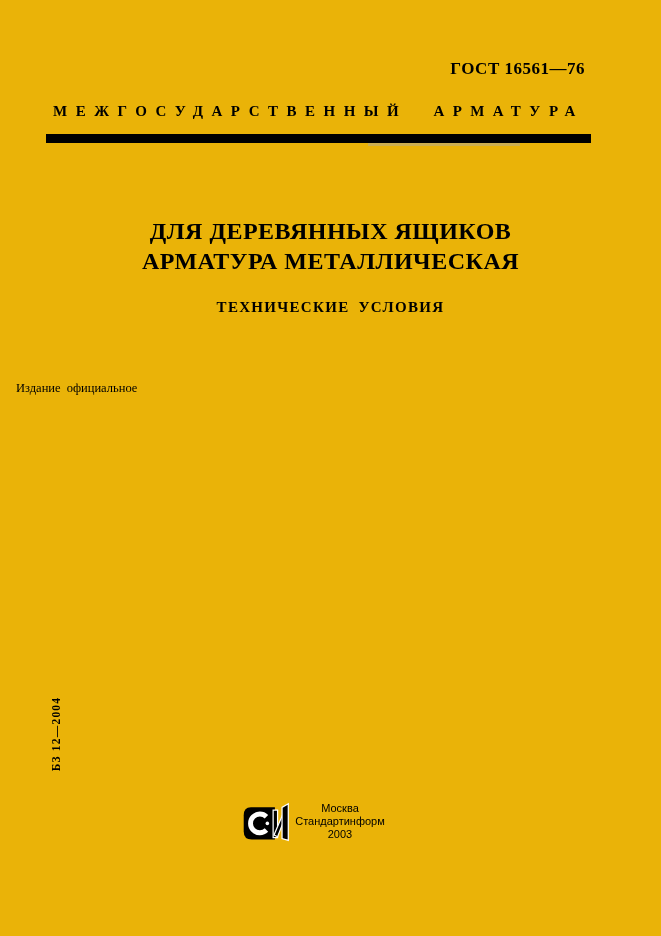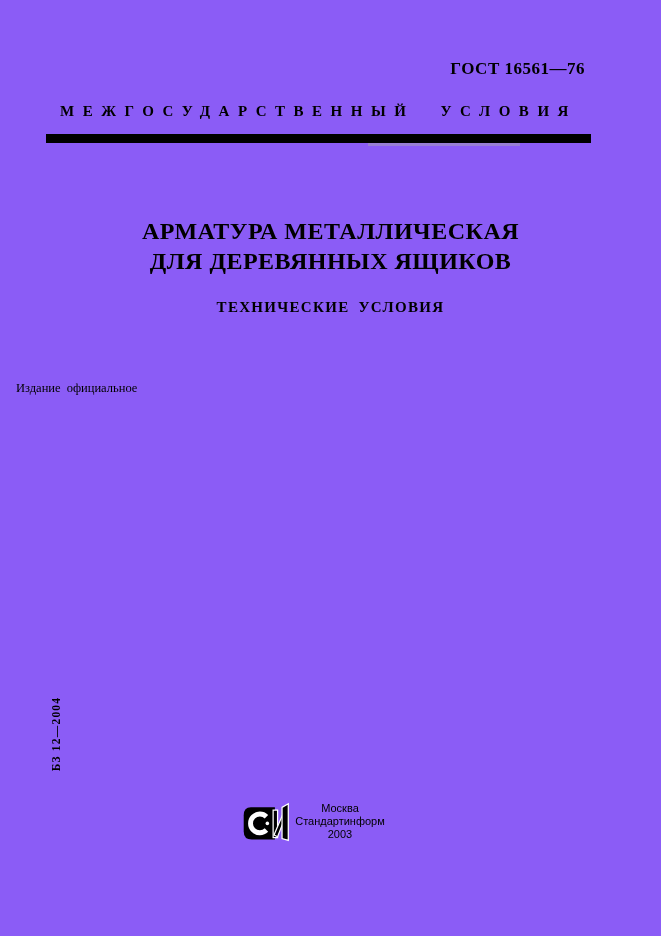--- a/index.html
+++ b/index.html
@@ -4,21 +4,21 @@
 <style>
   html, body {
     margin: 0;
     padding: 0;
     background: #ffffff;
   }
   .page {
     position: relative;
     width: 661px;
     height: 936px;
-    background: #8b5cf6;
+    background: #eab308;
     font-family: "Liberation Serif", serif;
     color: #000000;
     overflow: hidden;
   }
 
   .gost-number {
     position: absolute;
     top: 59px;
     right: 76px;
     font-size: 17px;
@@ -132,28 +132,28 @@
     filter: blur(0.3px);
   }
 </style>
 </head>
 <body>
 
 <div class="page">
 
   <div class="gost-number">ГОСТ 16561—76</div>
 
-  <div class="std-type">МЕЖГОСУДАРСТВЕННЫЙ УСЛОВИЯ</div>
+  <div class="std-type">МЕЖГОСУДАРСТВЕННЫЙ АРМАТУРА</div>
 
   <div class="rule"></div>
   <div class="smudge"></div>
 
   <div class="title">
+    <div>ДЛЯ ДЕРЕВЯННЫХ ЯЩИКОВ</div>
     <div>АРМАТУРА МЕТАЛЛИЧЕСКАЯ</div>
-    <div>ДЛЯ ДЕРЕВЯННЫХ ЯЩИКОВ</div>
   </div>
 
   <div class="subtitle">ТЕХНИЧЕСКИЕ УСЛОВИЯ</div>
 
   <div class="edition">Издание официальное</div>
 
   <div class="side-code">БЗ 12—2004</div>
 
   <div class="imprint">
     <svg class="logo" viewBox="0 0 56 46" xmlns="http://www.w3.org/2000/svg">

